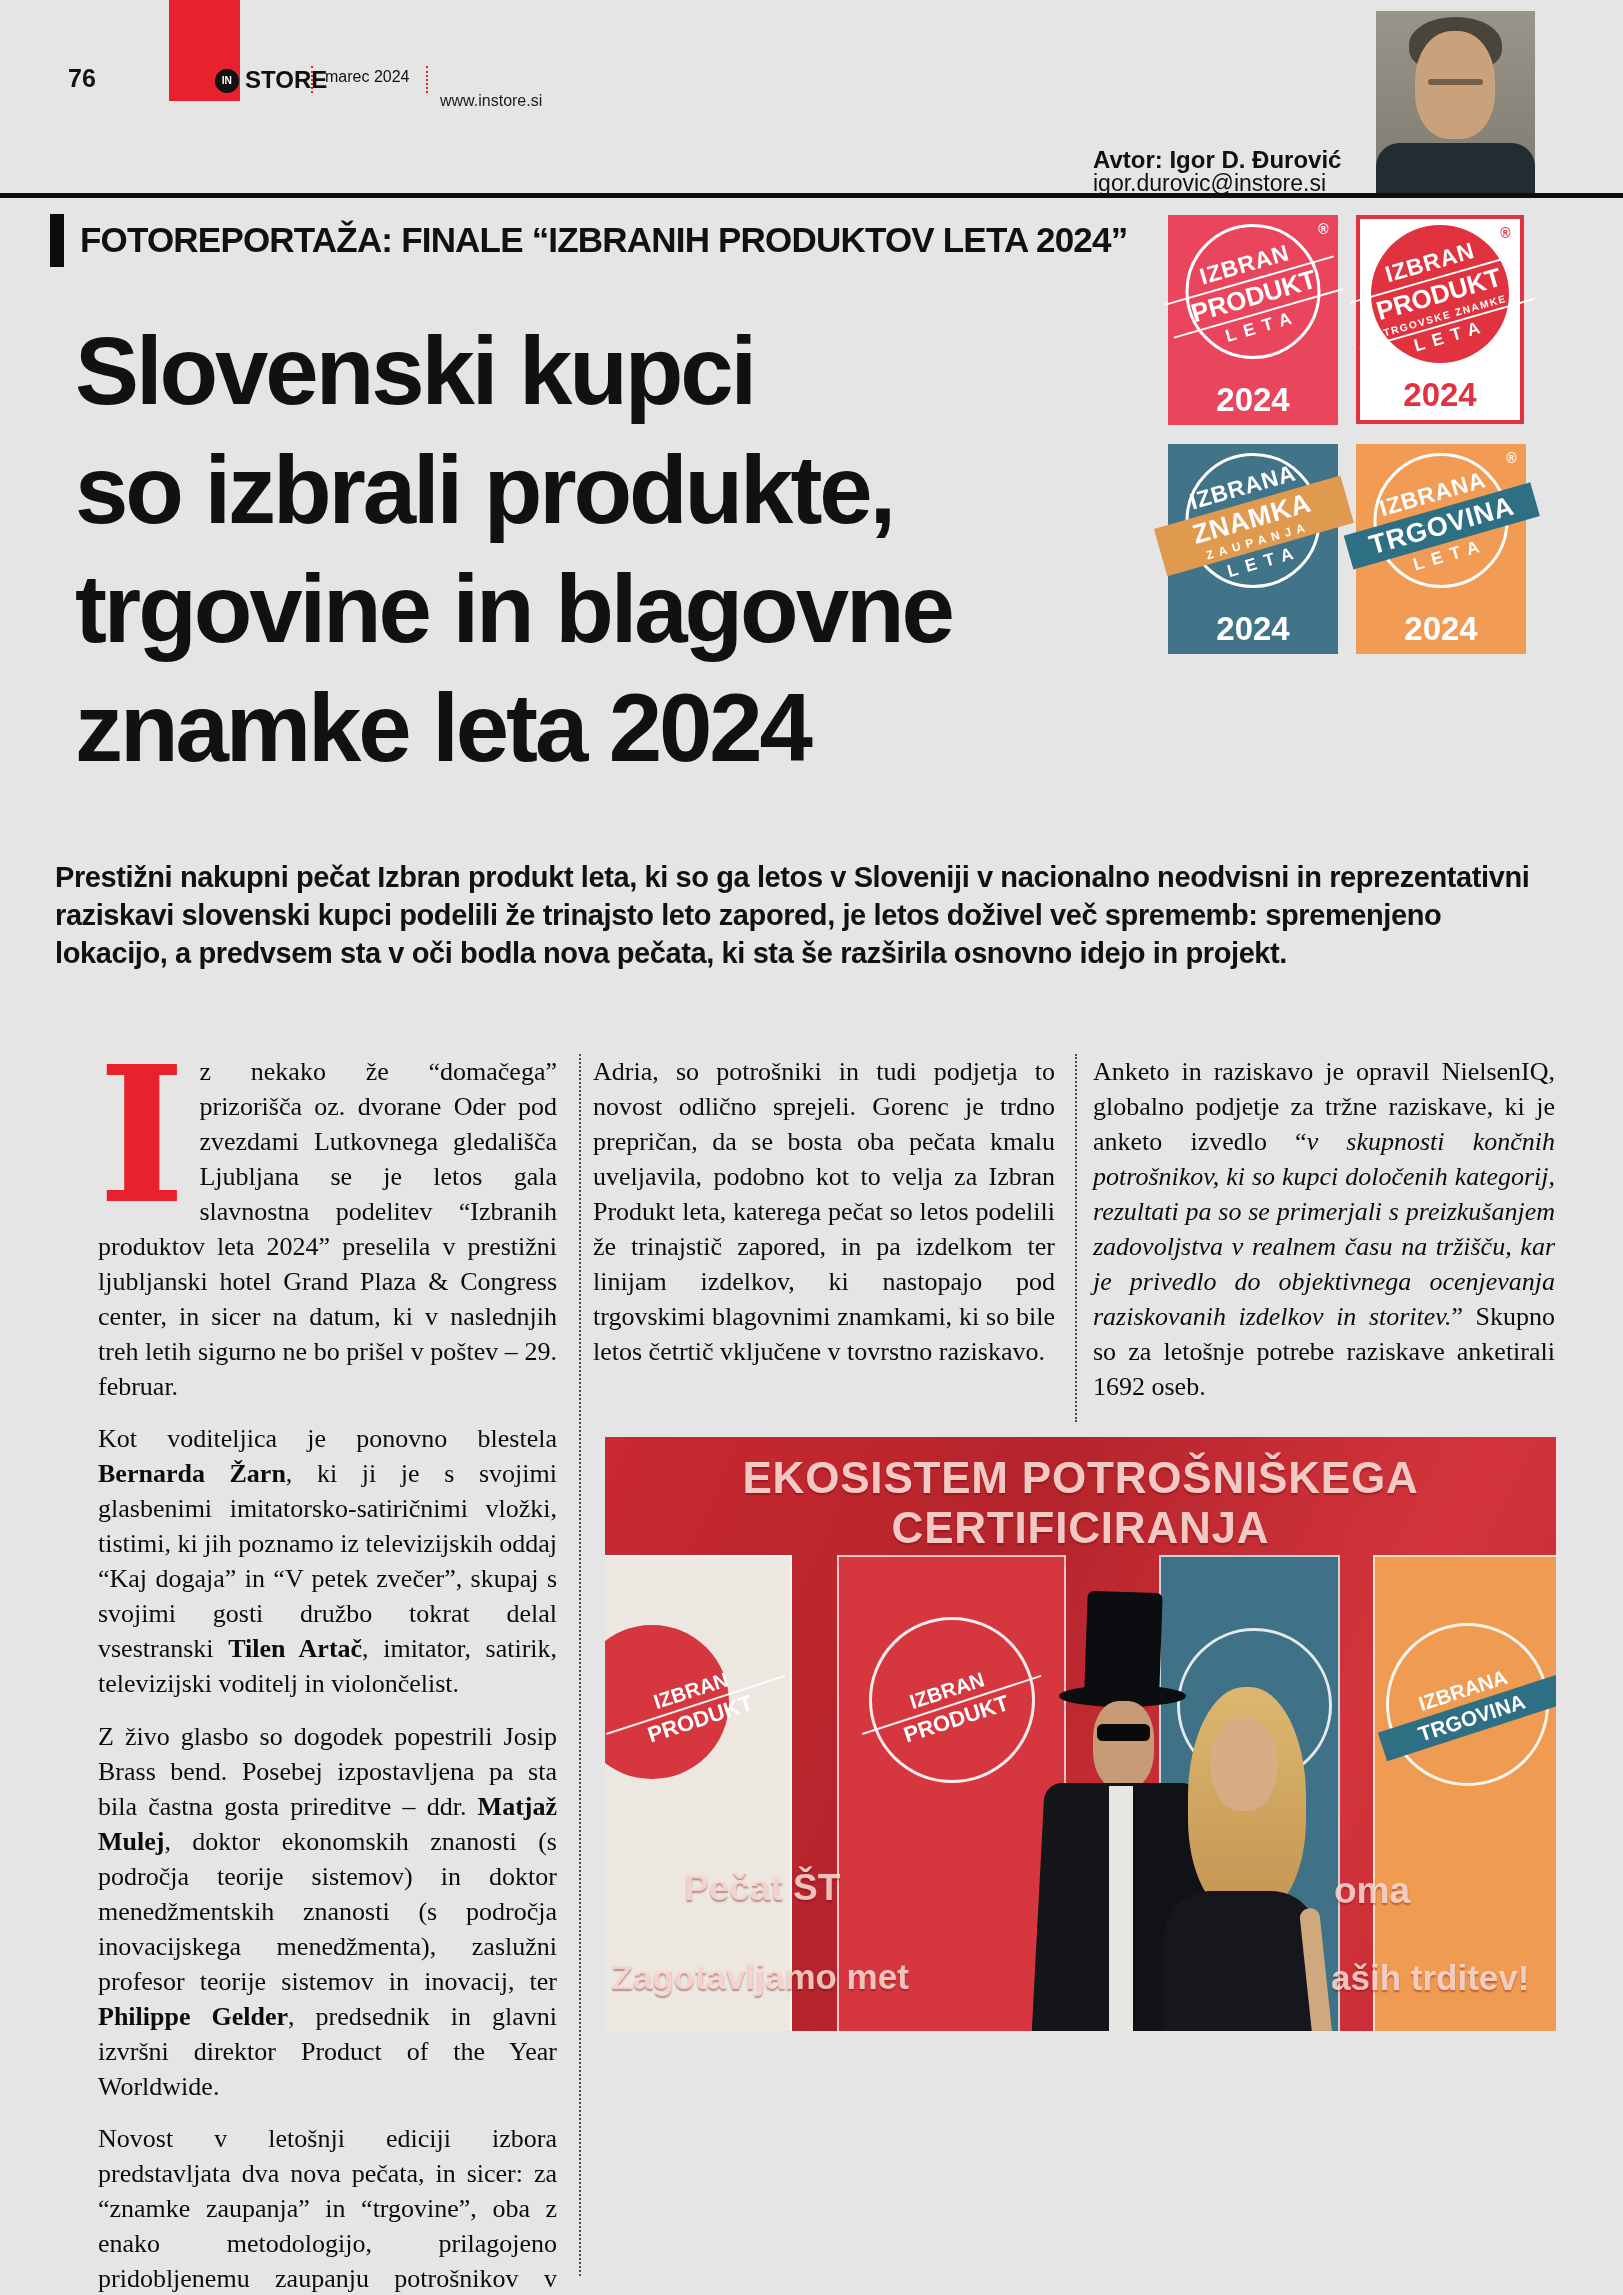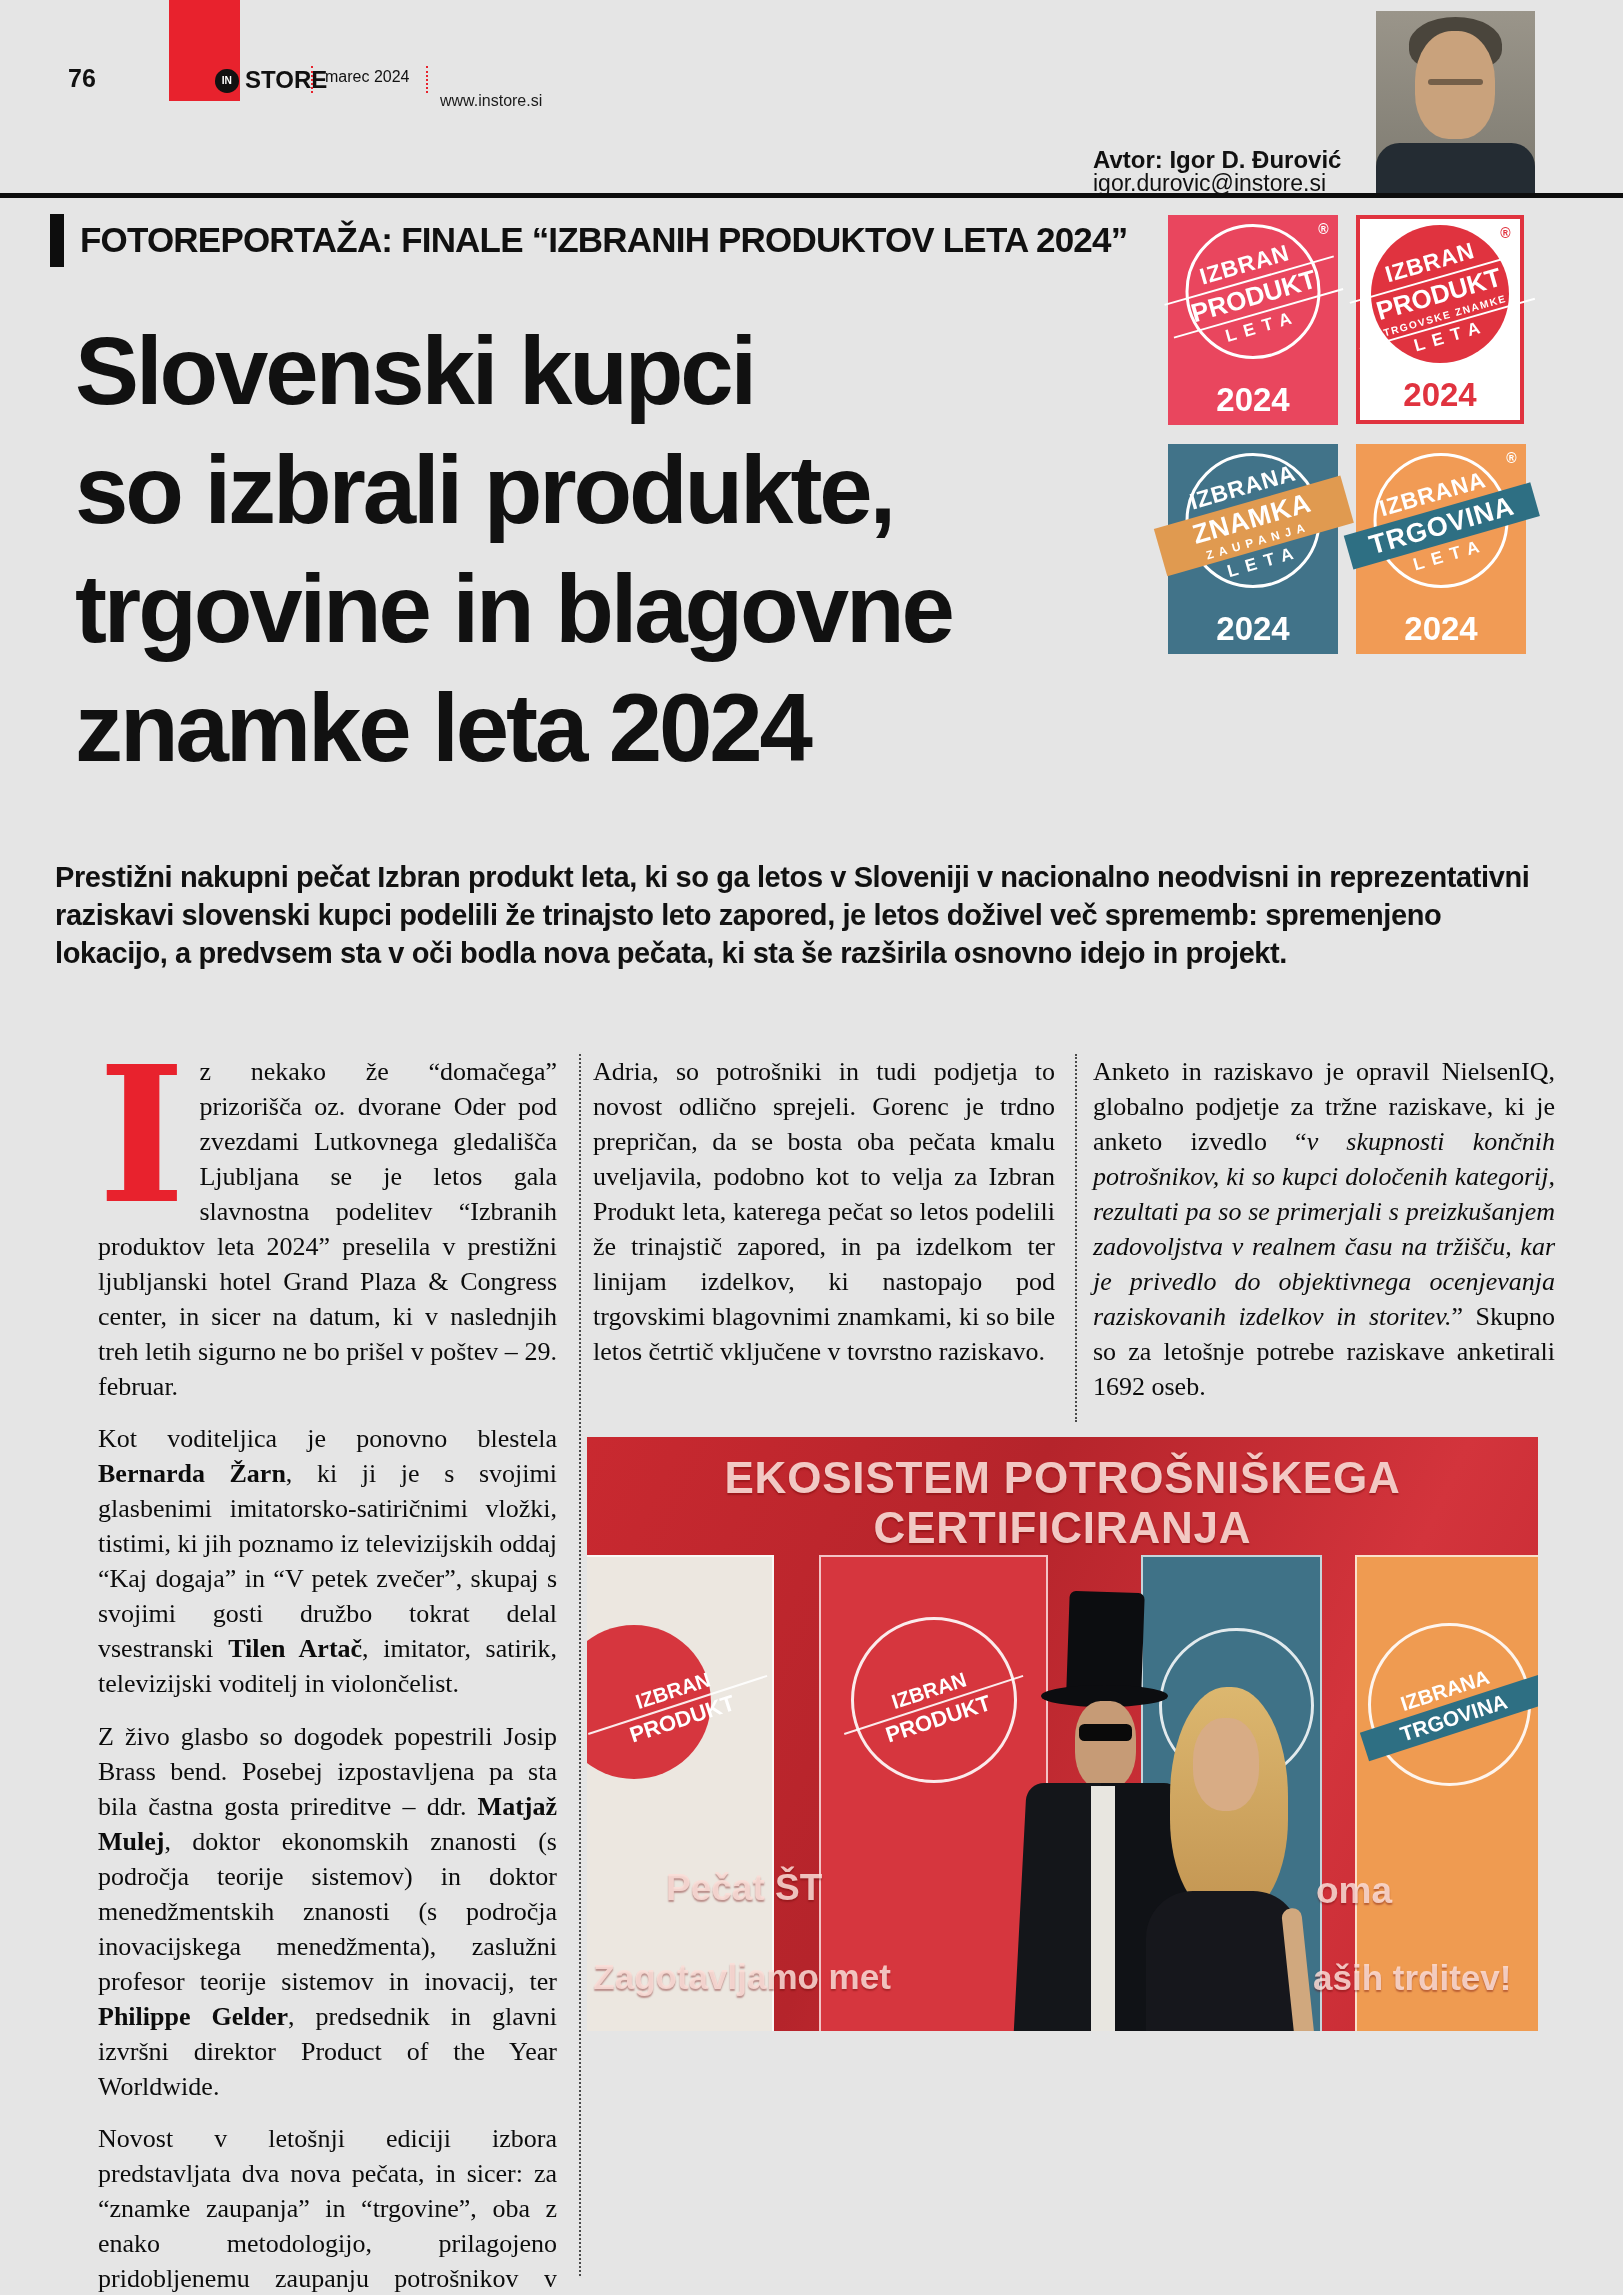--- a/index.html
+++ b/index.html
@@ -68,21 +68,21 @@
   .c3{left:1093px;top:1054px;width:462px;}
   .colsep{width:0;border-left:2.4px dotted #4a4a4a;}
   .sep1{left:579px;top:1054px;height:1222px;}
   .sep2{left:1075px;top:1054px;height:368px;}
   .dropcap{float:left;font-family:"DejaVu Serif",serif;font-weight:800;font-size:187px;line-height:146px;
            color:#e8222d;margin:7.9px 14px 0 0;}
   .bold{font-weight:700;}
   .ital{font-style:italic;}
 
   
-  .photo{left:587px;top:1437px;width:951px;height:594px;overflow:hidden;
+  .photo{left:605px;top:1437px;width:951px;height:594px;overflow:hidden;
          background:linear-gradient(115deg,#c92930,#b5242b 38%,#d3343c 72%,#c22730);}
   .pbanner{position:absolute;left:0;top:15.7px;width:100%;text-align:center;font-weight:800;font-size:44px;
            letter-spacing:0.8px;color:rgba(248,216,210,.92);text-shadow:0 1.6px 1.6px rgba(120,10,10,.5);}
   .poster{position:absolute;top:118px;height:640px;overflow:hidden;border:2.4px solid rgba(255,255,255,.7);}
   .pA{left:-4.7px;width:188px;background:#ece7e0;}
   .pB{left:232px;width:225px;background:#d6363e;}
   .pC{left:554px;width:177px;background:#3f7287;}
   .pD{left:768px;width:185px;background:#ef9b51;}
   .pcirc{position:absolute;border-radius:50%;}
   .pA .pcirc{left:-27px;top:68px;width:154px;height:154px;background:#d6363e;}

